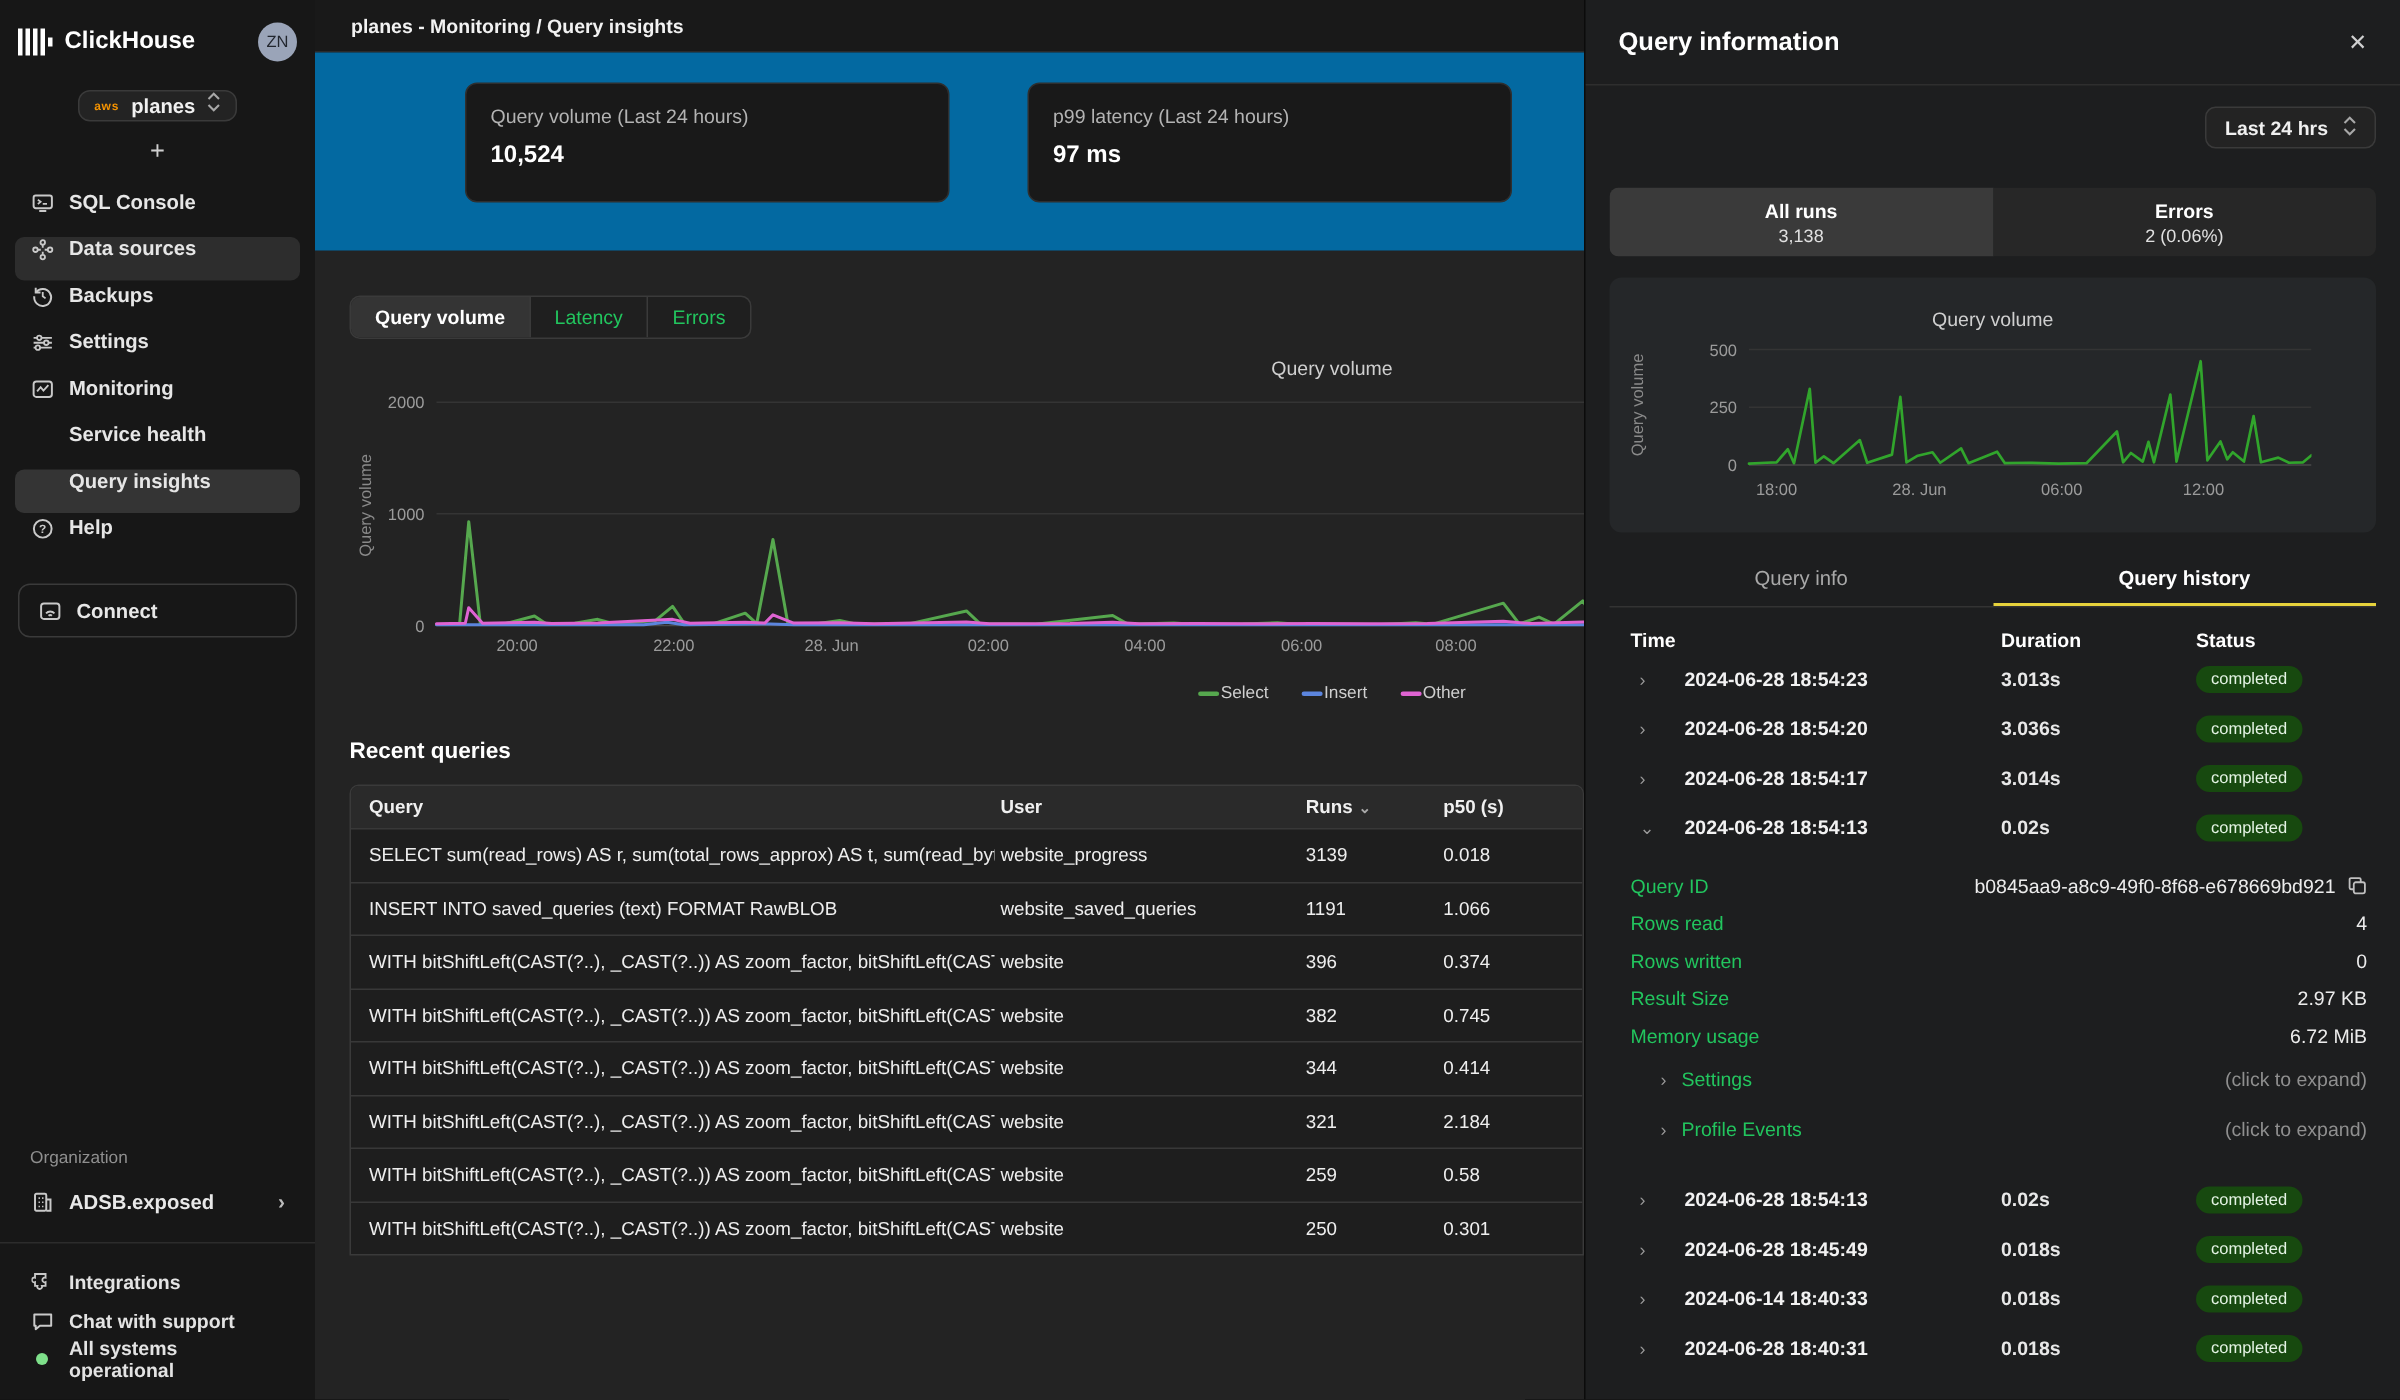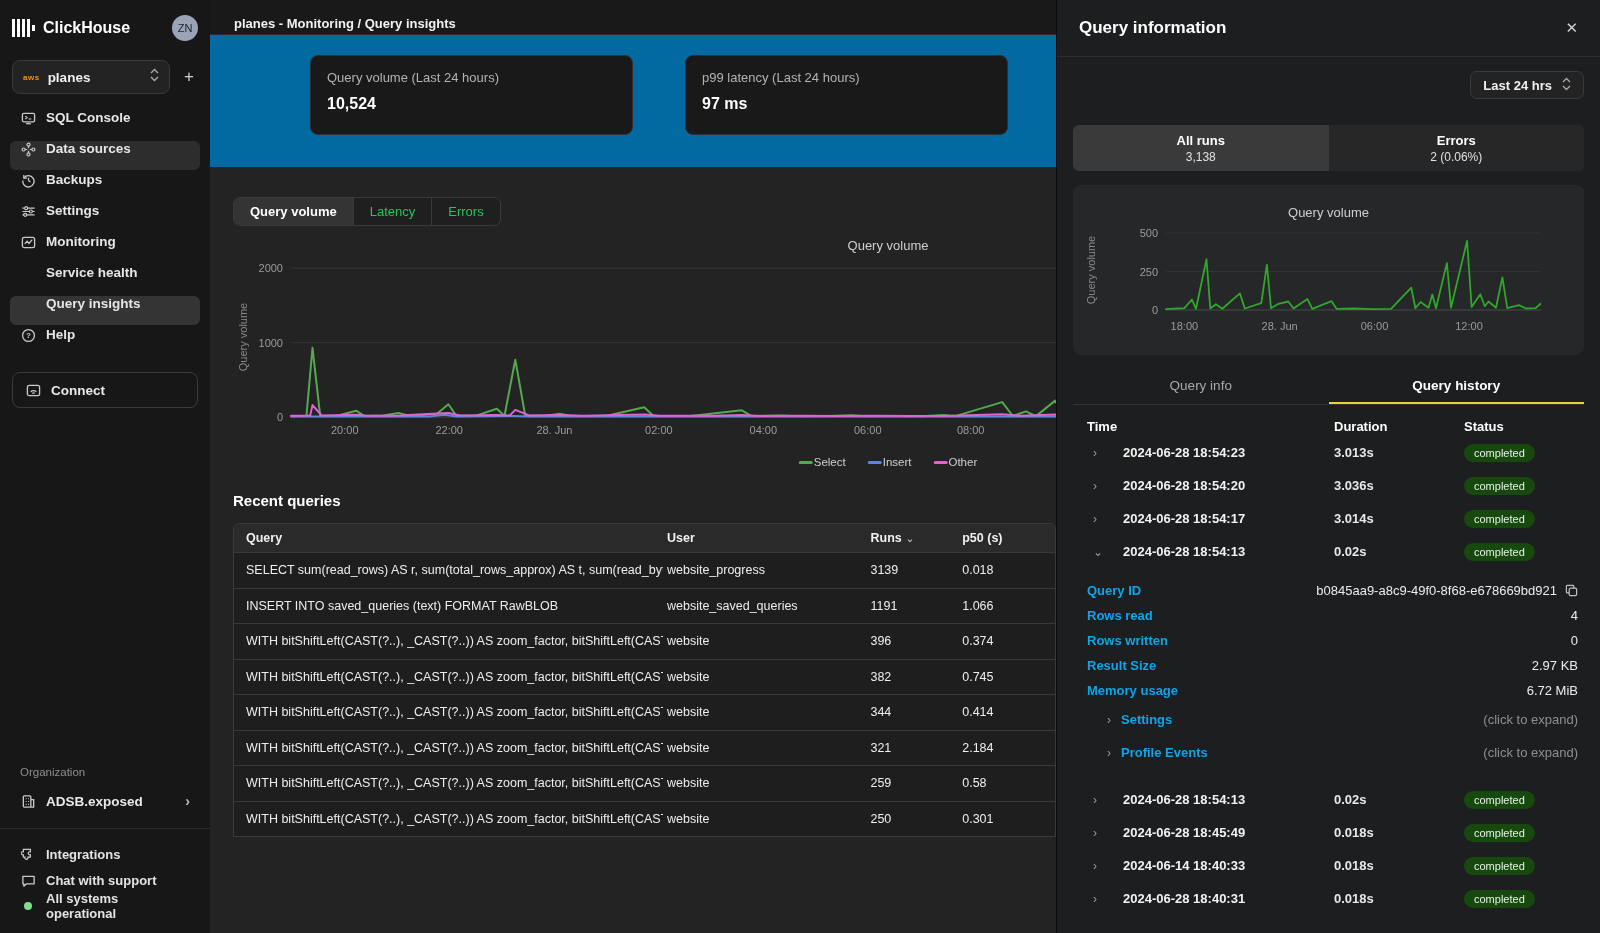--- a/index.html
+++ b/index.html
@@ -8,21 +8,21 @@
   .app { display:flex; width:1600px; height:933px; }
 
   
   .sidebar { width:210px; background:#171717; display:flex; flex-direction:column; padding:10px 10px 14px 10px; flex-shrink:0; }
   .brand-row { display:flex; align-items:center; height:36px; padding:0 2px; }
   .logo { display:flex; align-items:flex-end; gap:2px; height:18px; margin-right:8px; }
   .logo i { display:block; width:3px; height:18px; background:#fff; }
   .logo i.dot { height:6px; margin-bottom:6px; }
   .brand-name { font-size:16px; font-weight:bold; color:#fff; flex:1; }
   .avatar { width:26px; height:26px; border-radius:50%; background:#9aa4b8; color:#22262e; font-size:11px; font-weight:normal; display:flex; align-items:center; justify-content:center; }
-  .svc-row { display:flex; align-items:center; gap:10px; margin:14px 2px 16px 2px; }
+  .svc-row { display:flex; align-items:center; gap:10px; margin:14px 2px 16px 2px;flex-direction:column; }
   .svc-select { flex:1; display:flex; align-items:center; gap:8px; background:#232323; border:1px solid #3a3a3a; border-radius:8px; height:34px; padding:0 10px; cursor:pointer; }
   .aws-mark { color:#f59300; font-size:8px; font-weight:bold; letter-spacing:.5px; }
   .svc-name { flex:1; font-size:13.5px; font-weight:bold; color:#f0f0f0; }
   .updown { color:#a8a8a8; }
   .plus-btn { color:#cfcfcf; font-size:17px; cursor:pointer; padding:0 4px; }
   .nav { display:flex; flex-direction:column; gap:2px; }
   .nav-item { display:flex; gap:10px; height:29px; border-radius:6px; padding:0 10px; font-size:13.5px; font-weight:600; color:#e6e6e6; cursor:pointer; }
   .nav-item.active { background:#2d2d2d; }
   .nav-item.sub { padding-left:36px; font-weight:600; }
   .nav-item.sub.active { background:#343434; }
@@ -32,21 +32,21 @@
   .side-bottom { margin-top:auto; }
   .org-label { font-size:11.5px; color:#8f8f8f; padding:0 10px; margin-bottom:8px; }
   .org-row { display:flex; align-items:center; gap:10px; height:30px; padding:0 10px; font-size:13.5px; font-weight:bold; cursor:pointer; }
   .org-row .chev { margin-left:auto; color:#bbb; font-size:14px; }
   .side-divider { border-top:1px solid #2c2c2c; margin:12px -10px 12px -10px; }
   .foot-item { display:flex; align-items:center; gap:10px; height:26px; padding:0 10px; font-size:13px; font-weight:600; color:#e3e3e3; cursor:pointer; }
   .status-dot { width:8px; height:8px; border-radius:50%; background:#7ee08a; margin:0 4px; }
 
   
   .main { width:846px; flex-shrink:0; display:flex; flex-direction:column; background:#232323; }
-  .main-header { height:35px; background:#191919; border-bottom:1px solid #2b2b2b; display:flex; align-items:flex-start; padding:16px 24px; font-size:13px; font-weight:bold; color:#f2f2f2; }
+  .main-header { height:35px; background:#191919; border-bottom:1px solid #2b2b2b; display:flex; align-items:center; padding:16px 24px; font-size:13px; font-weight:bold; color:#f2f2f2; }
   .stats-band { background:#0369a1; padding:20px 0 32px 100px; display:flex; gap:52px; }
   .stat-card { width:323px; height:80px; background:#191919; border:1px solid #2f2f2f; border-radius:8px; padding:14px 16px; }
   .stat-label { font-size:13px; color:#b3b3b3; margin-bottom:10px; }
   .stat-value { font-size:16px; font-weight:bold; color:#fff; }
   .content { padding:30px 0 0 23px; position:relative; }
   .tab-group { display:inline-flex; border:1px solid #3a3a3a; border-radius:7px; overflow:hidden; background:#1f1f1f; }
   .tab { padding:6px 16px; font-size:13px; color:#22c55e; cursor:pointer; border-right:1px solid #3a3a3a; }
   .tab:last-child { border-right:none; }
   .tab.active { background:#343434; color:#fff; font-weight:bold; }
   .chart-wrap { position:relative; width:823px; height:246px; margin-top:6px; overflow:hidden; }
@@ -89,21 +89,21 @@
   .hist-row { display:flex; align-items:center; height:33px; font-size:13px; cursor:pointer; }
   .hist-chev { width:14px; margin-left:20px; color:#9a9a9a; font-size:12px; }
   .hist-time { flex:1; padding-left:16px; font-weight:600; color:#f2f2f2; }
   .hist-dur { width:130px; font-weight:600; }
   .hist-status { width:120px; }
   .badge { display:inline-block; background:#17490f; color:#e4f3e4; font-size:11px; padding:3px 10px; border-radius:10px; }
   .details { padding:10px 0 0 0; }
   .det-row { display:flex; align-items:center; height:25px; font-size:13px; padding:0 6px 0 14px; }
   .det-row.expandable { height:33px; padding-left:34px; }
   .det-chev { color:#9a9a9a; font-size:12px; margin-right:10px; }
-  .det-label { font-weight:bold; color:#0ea5e9; }
+  .det-label { font-weight:normal; color:#22c55e; }
   .det-value { margin-left:auto; color:#ececec; display:flex; align-items:center; gap:8px; }
   .det-value.muted { color:#8f8f8f; }
   .copy-ico { color:#c0c0c0; cursor:pointer; display:flex; }
   .hist2 { margin-top:14px; }
   svg text { font-family:"Liberation Sans", sans-serif; }
 </style>
 </head>
 <body>
 
 <div class="app">

